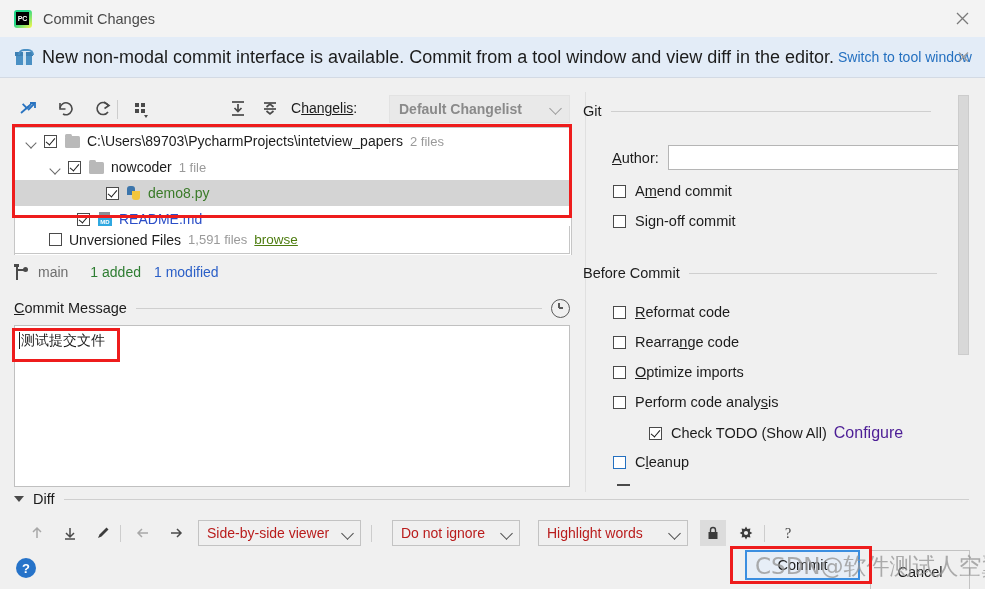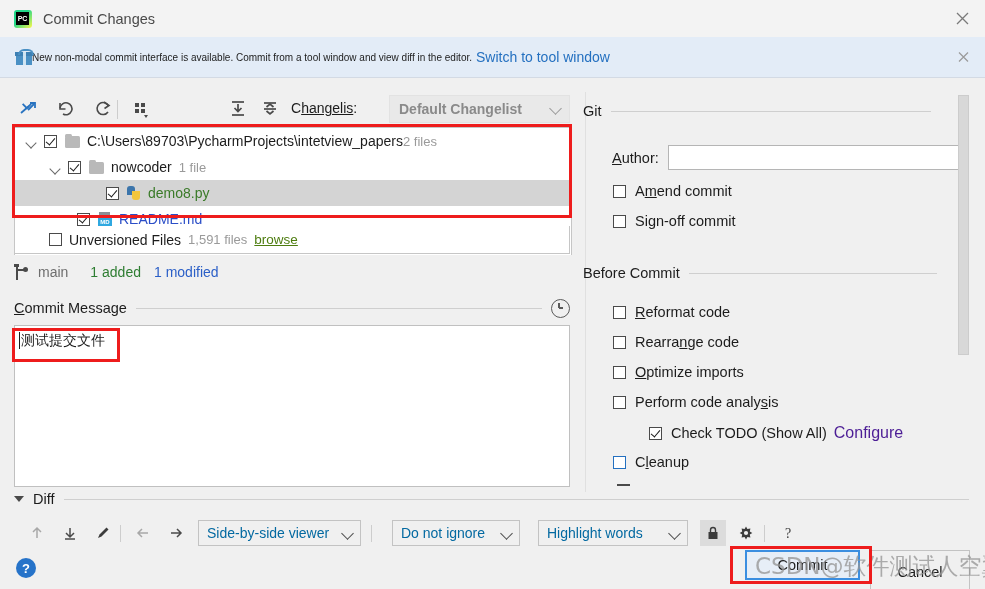--- a/index.html
+++ b/index.html
@@ -45,21 +45,21 @@
     position:absolute;left:0;top:37px;width:985px;height:40px;
     background:#e3ecf7;border-bottom:1px solid #d3dae4;
     display:flex;align-items:center;
   }
   .gift-ico{margin-left:16px;width:16px;height:16px;position:relative;flex:none;}
   .gift-ico .box{position:absolute;left:0;top:6px;width:16px;height:10px;background:#4a90c4;}
   .gift-ico .lid{position:absolute;left:-1px;top:3px;width:18px;height:4px;background:#3d80b4;}
   .gift-ico .rib{position:absolute;left:6.5px;top:3px;width:3px;height:13px;background:#cfe4f2;}
   .gift-ico .bow{position:absolute;left:2px;top:0px;width:12px;height:4px;
                  border:2px solid #4a90c4;border-bottom:none;border-radius:6px 6px 0 0;}
-  .notif-text{font-size:10px;color:#1c1c1c;}
+  .notif-text{margin-left:10px;font-size:18px;color:#1c1c1c;}
   .notif-link{color:#2470c0;margin-left:4px;font-size:14px;}
   .notif-close{
     position:absolute;right:16px;top:50%;transform:translateY(-50%);
     color:#9a9a9a;font-size:14px;
   }
 
   
   .toolbar{position:absolute;left:0;top:95px;width:580px;height:32px;}
   .tb-btn{position:absolute;top:0;width:28px;height:28px;
           display:flex;align-items:center;justify-content:center;}
@@ -183,21 +183,21 @@
             border-top:6px solid #4a4a4a;margin-right:9px;}
   .diff-lbl{font-size:14.5px;}
   .diff-rule{flex:1;height:1px;background:#cfcfcf;margin-left:9px;}
   .diff-toolbar{position:absolute;left:14px;top:520px;width:790px;height:30px;}
   .dt-ico{position:absolute;top:0;width:26px;height:26px;display:flex;align-items:center;justify-content:center;}
   .dt-sep{position:absolute;top:5px;width:1px;height:17px;background:#cdcdcd;}
   .dt-combo{
     position:absolute;top:0;height:26px;background:#f0f0f0;border:1px solid #c3c3c3;
     display:flex;align-items:center;box-sizing:border-box;
   }
-  .dt-combo .v{margin-left:8px;font-size:14px;color:#0369a1;}
+  .dt-combo .v{margin-left:8px;font-size:14px;color:#b91c1c;}
   .dt-combo .chev{position:absolute;right:8px;top:8px;width:8px;height:8px;
       border-left:1.4px solid #4a4a4a;border-bottom:1.4px solid #4a4a4a;transform:rotate(-45deg);}
 
   
   .help-btn{
     position:absolute;left:16px;top:558px;width:20px;height:20px;border-radius:50%;
     background:#2673c9;color:#fff;font-size:13px;font-weight:bold;
     display:flex;align-items:center;justify-content:center;
   }
   .commit-btn{
@@ -314,21 +314,21 @@
     </div>
   </div>
 
   <div class="tree">
 
     <div class="trow" style="padding-left:10px">
       <span class="tw-arrow"></span>
       <span class="cbx checked" style="margin-left:6px"></span>
       <span class="folder-ico" style="margin-left:8px;margin-top:2px"></span>
       <span class="tlabel" style="margin-left:7px">C:\Users\89703\PycharmProjects\intetview_papers</span>
-      <span class="tcount" style="">2 files</span>
+      <span class="tcount" style="margin-left:7px">2 files</span>
     </div>
 
     <div class="trow" style="padding-left:34px">
       <span class="tw-arrow"></span>
       <span class="cbx checked" style="margin-left:6px"></span>
       <span class="folder-ico" style="margin-left:8px;margin-top:2px"></span>
       <span class="tlabel" style="margin-left:7px">nowcoder</span>
       <span class="tcount" style="margin-left:7px">1 file</span>
     </div>
 

